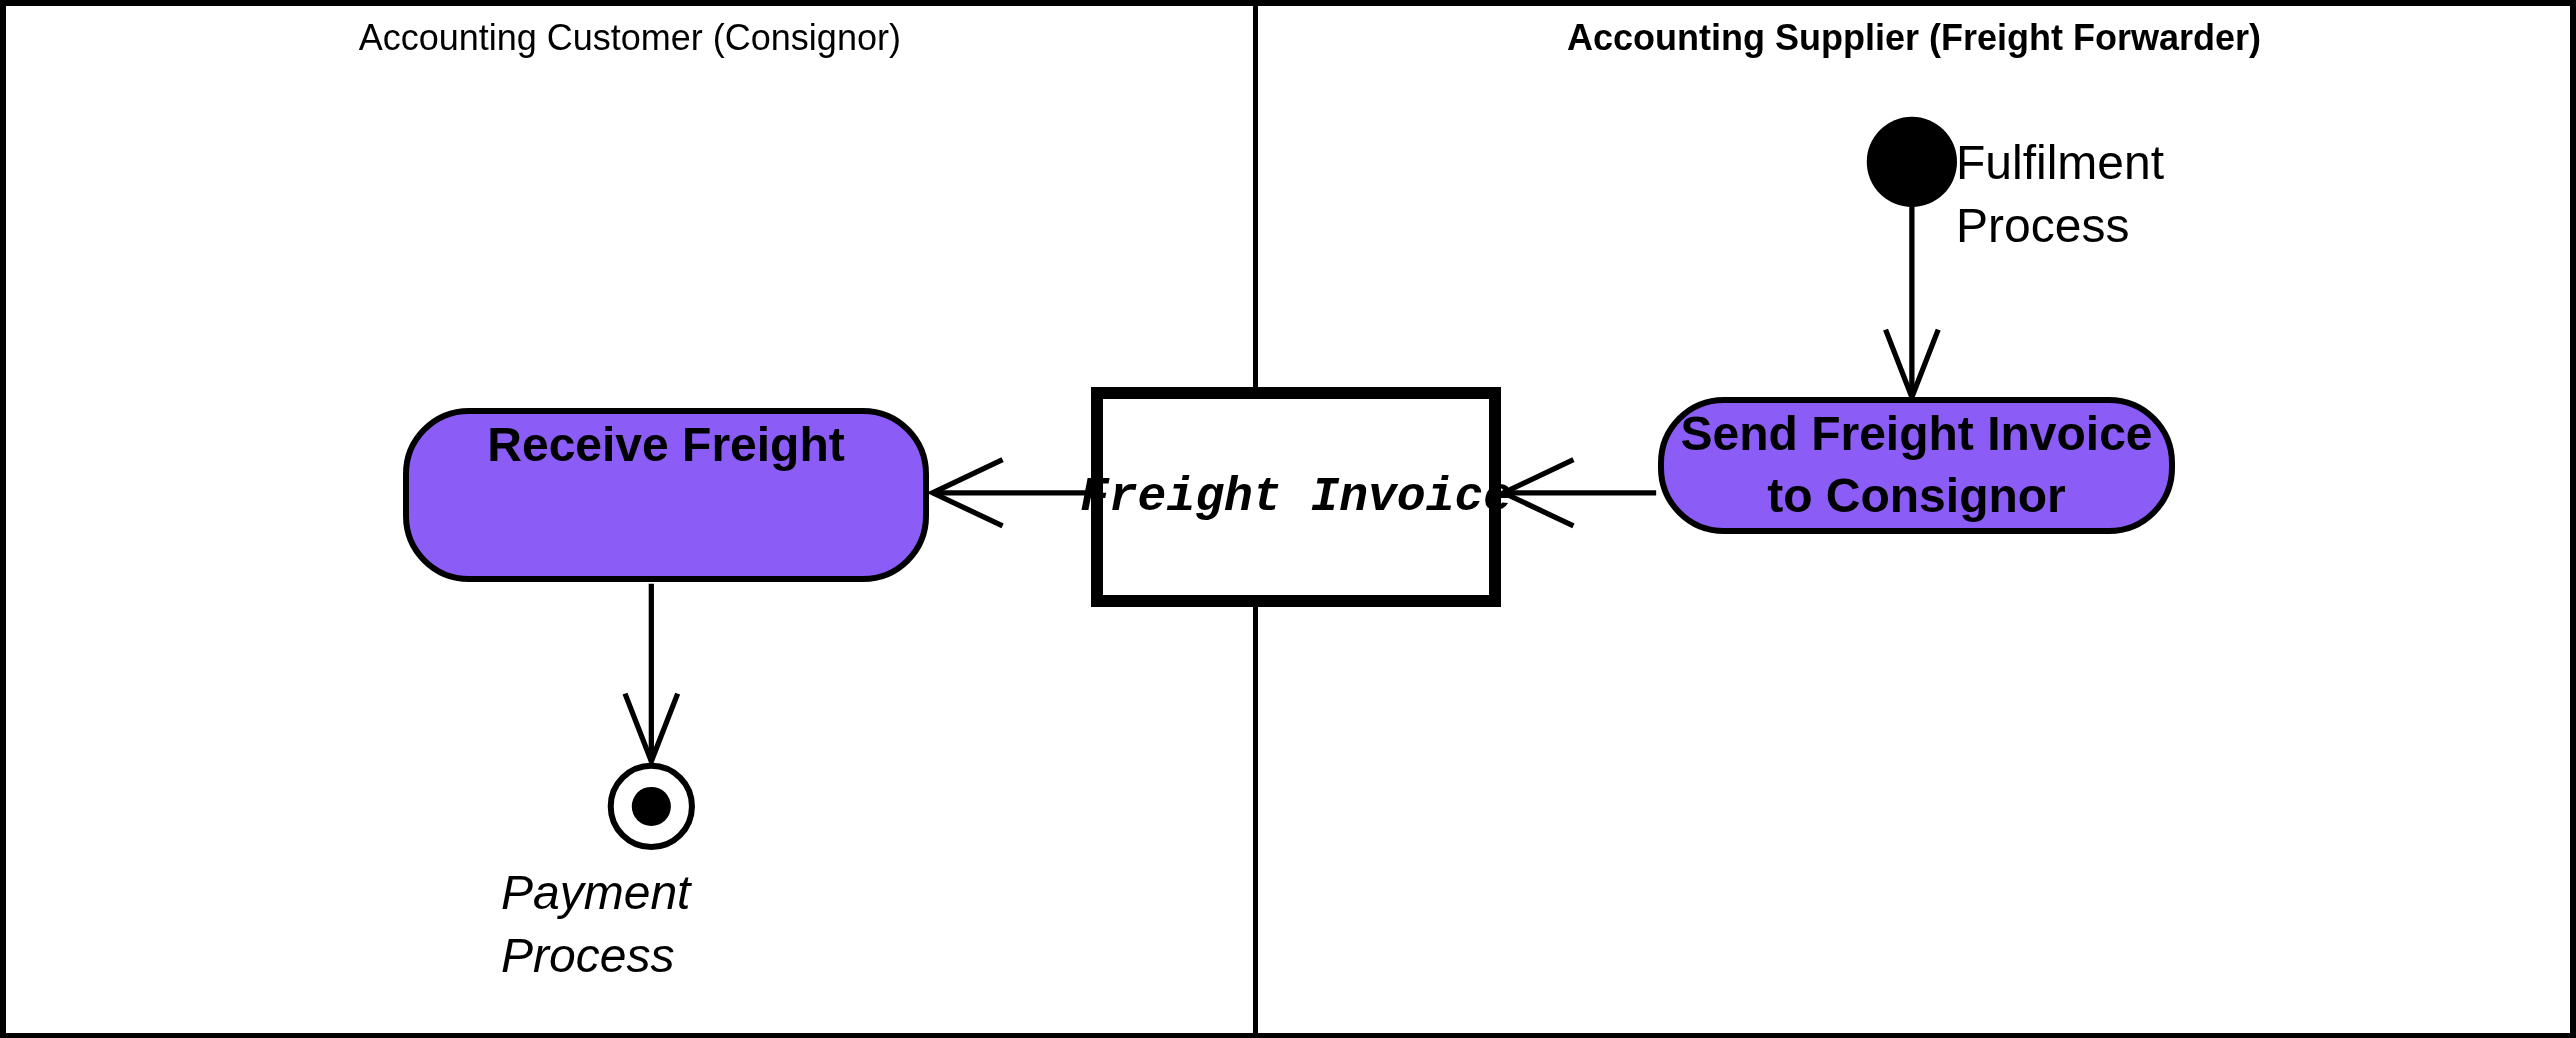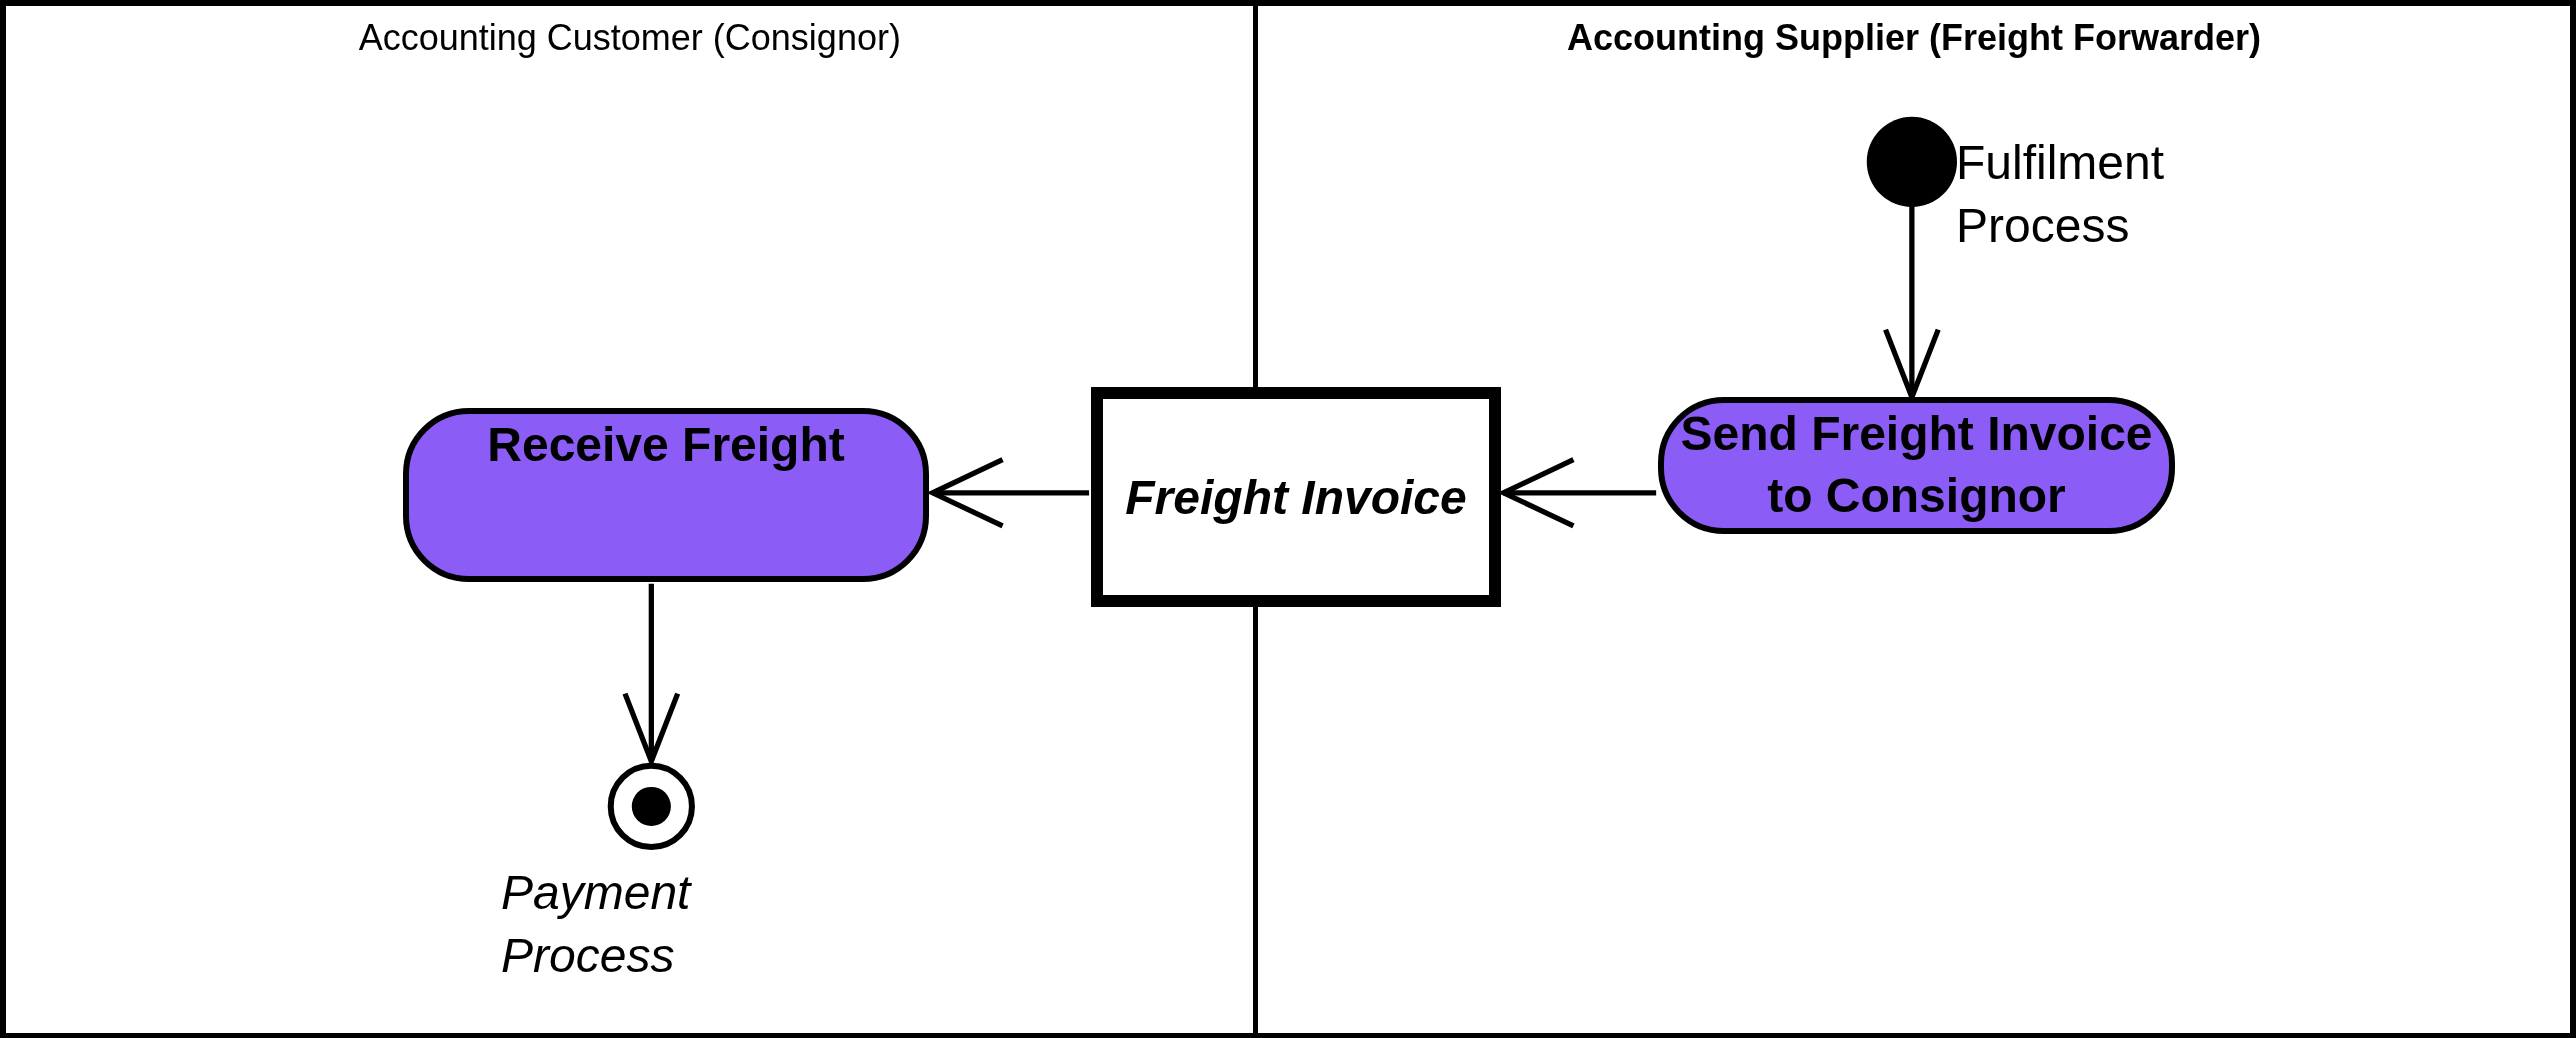--- a/index.html
+++ b/index.html
@@ -78,20 +78,21 @@
     line-height: 1.3;
     color: #000000;
   }
   .object-label {
     text-align: center;
     font-size: 48px;
     font-weight: bold;
     font-style: italic;
     color: #000000;
     white-space: nowrap;
+    font-family: Liberation Mono, monospace;
   }
   .annotation {
     position: absolute;
     text-align: left;
     font-size: 48px;
     line-height: 1.32;
     color: #000000;
     z-index: 3;
   }
 </style>

